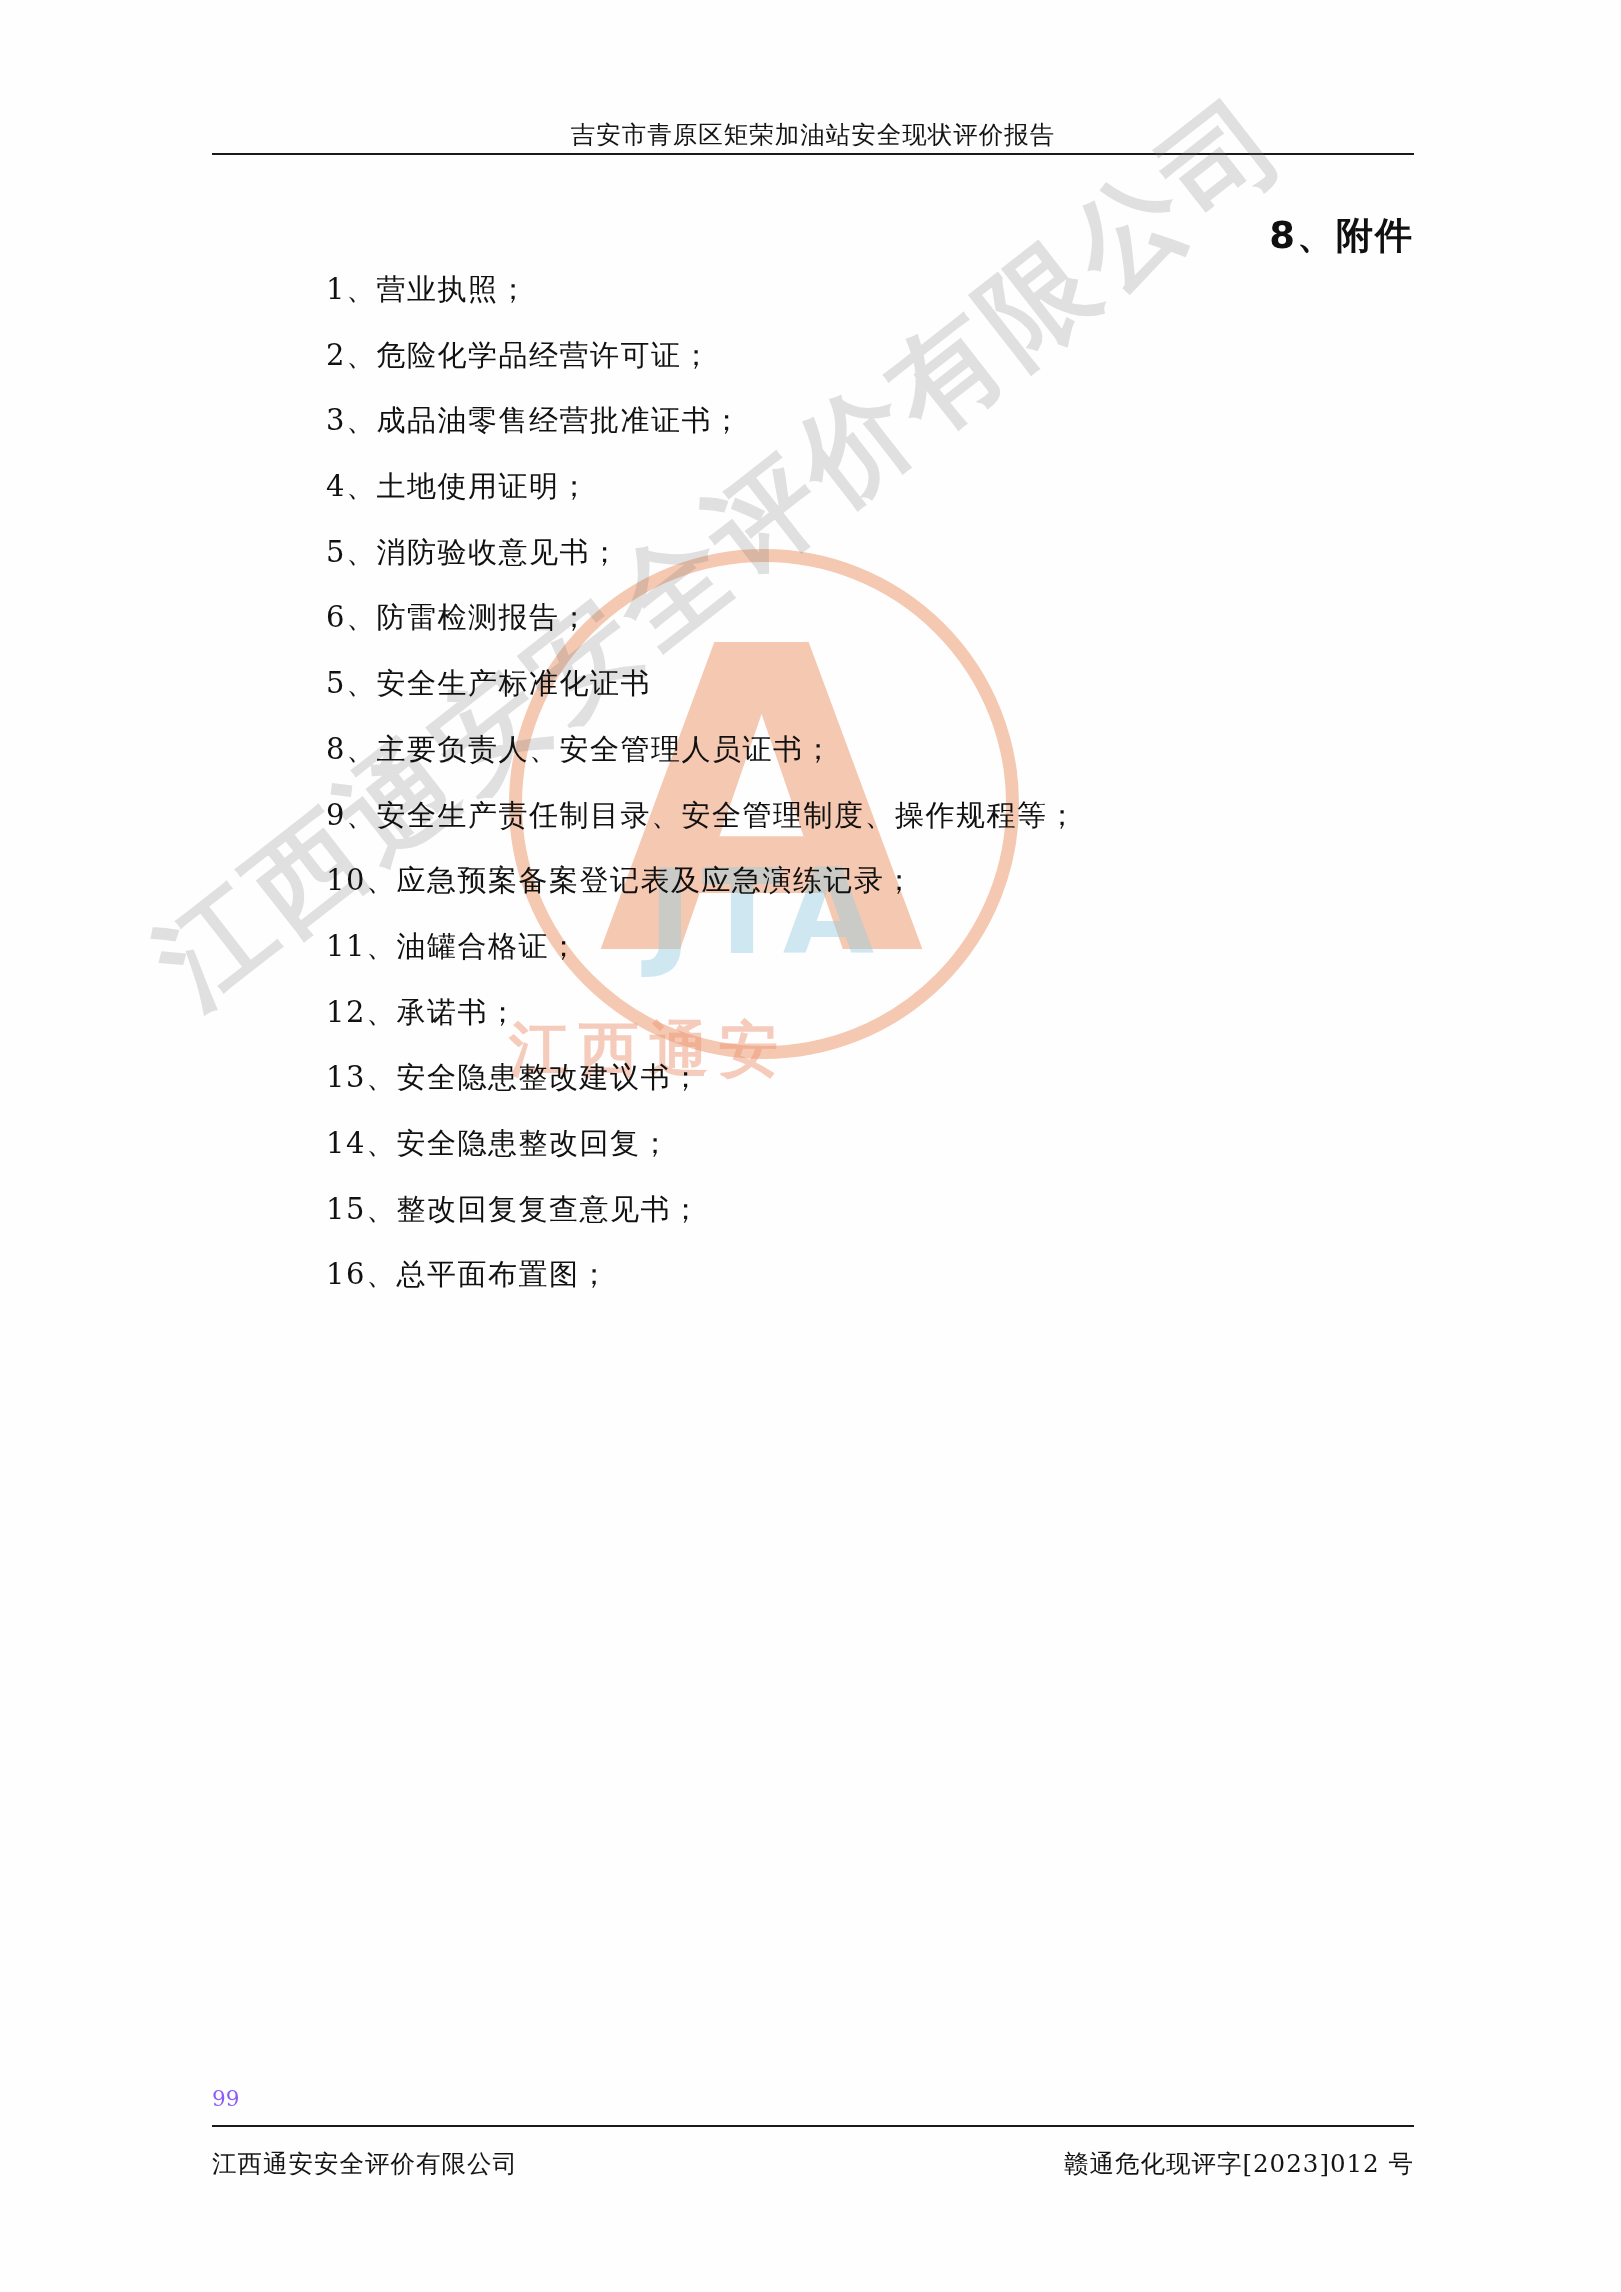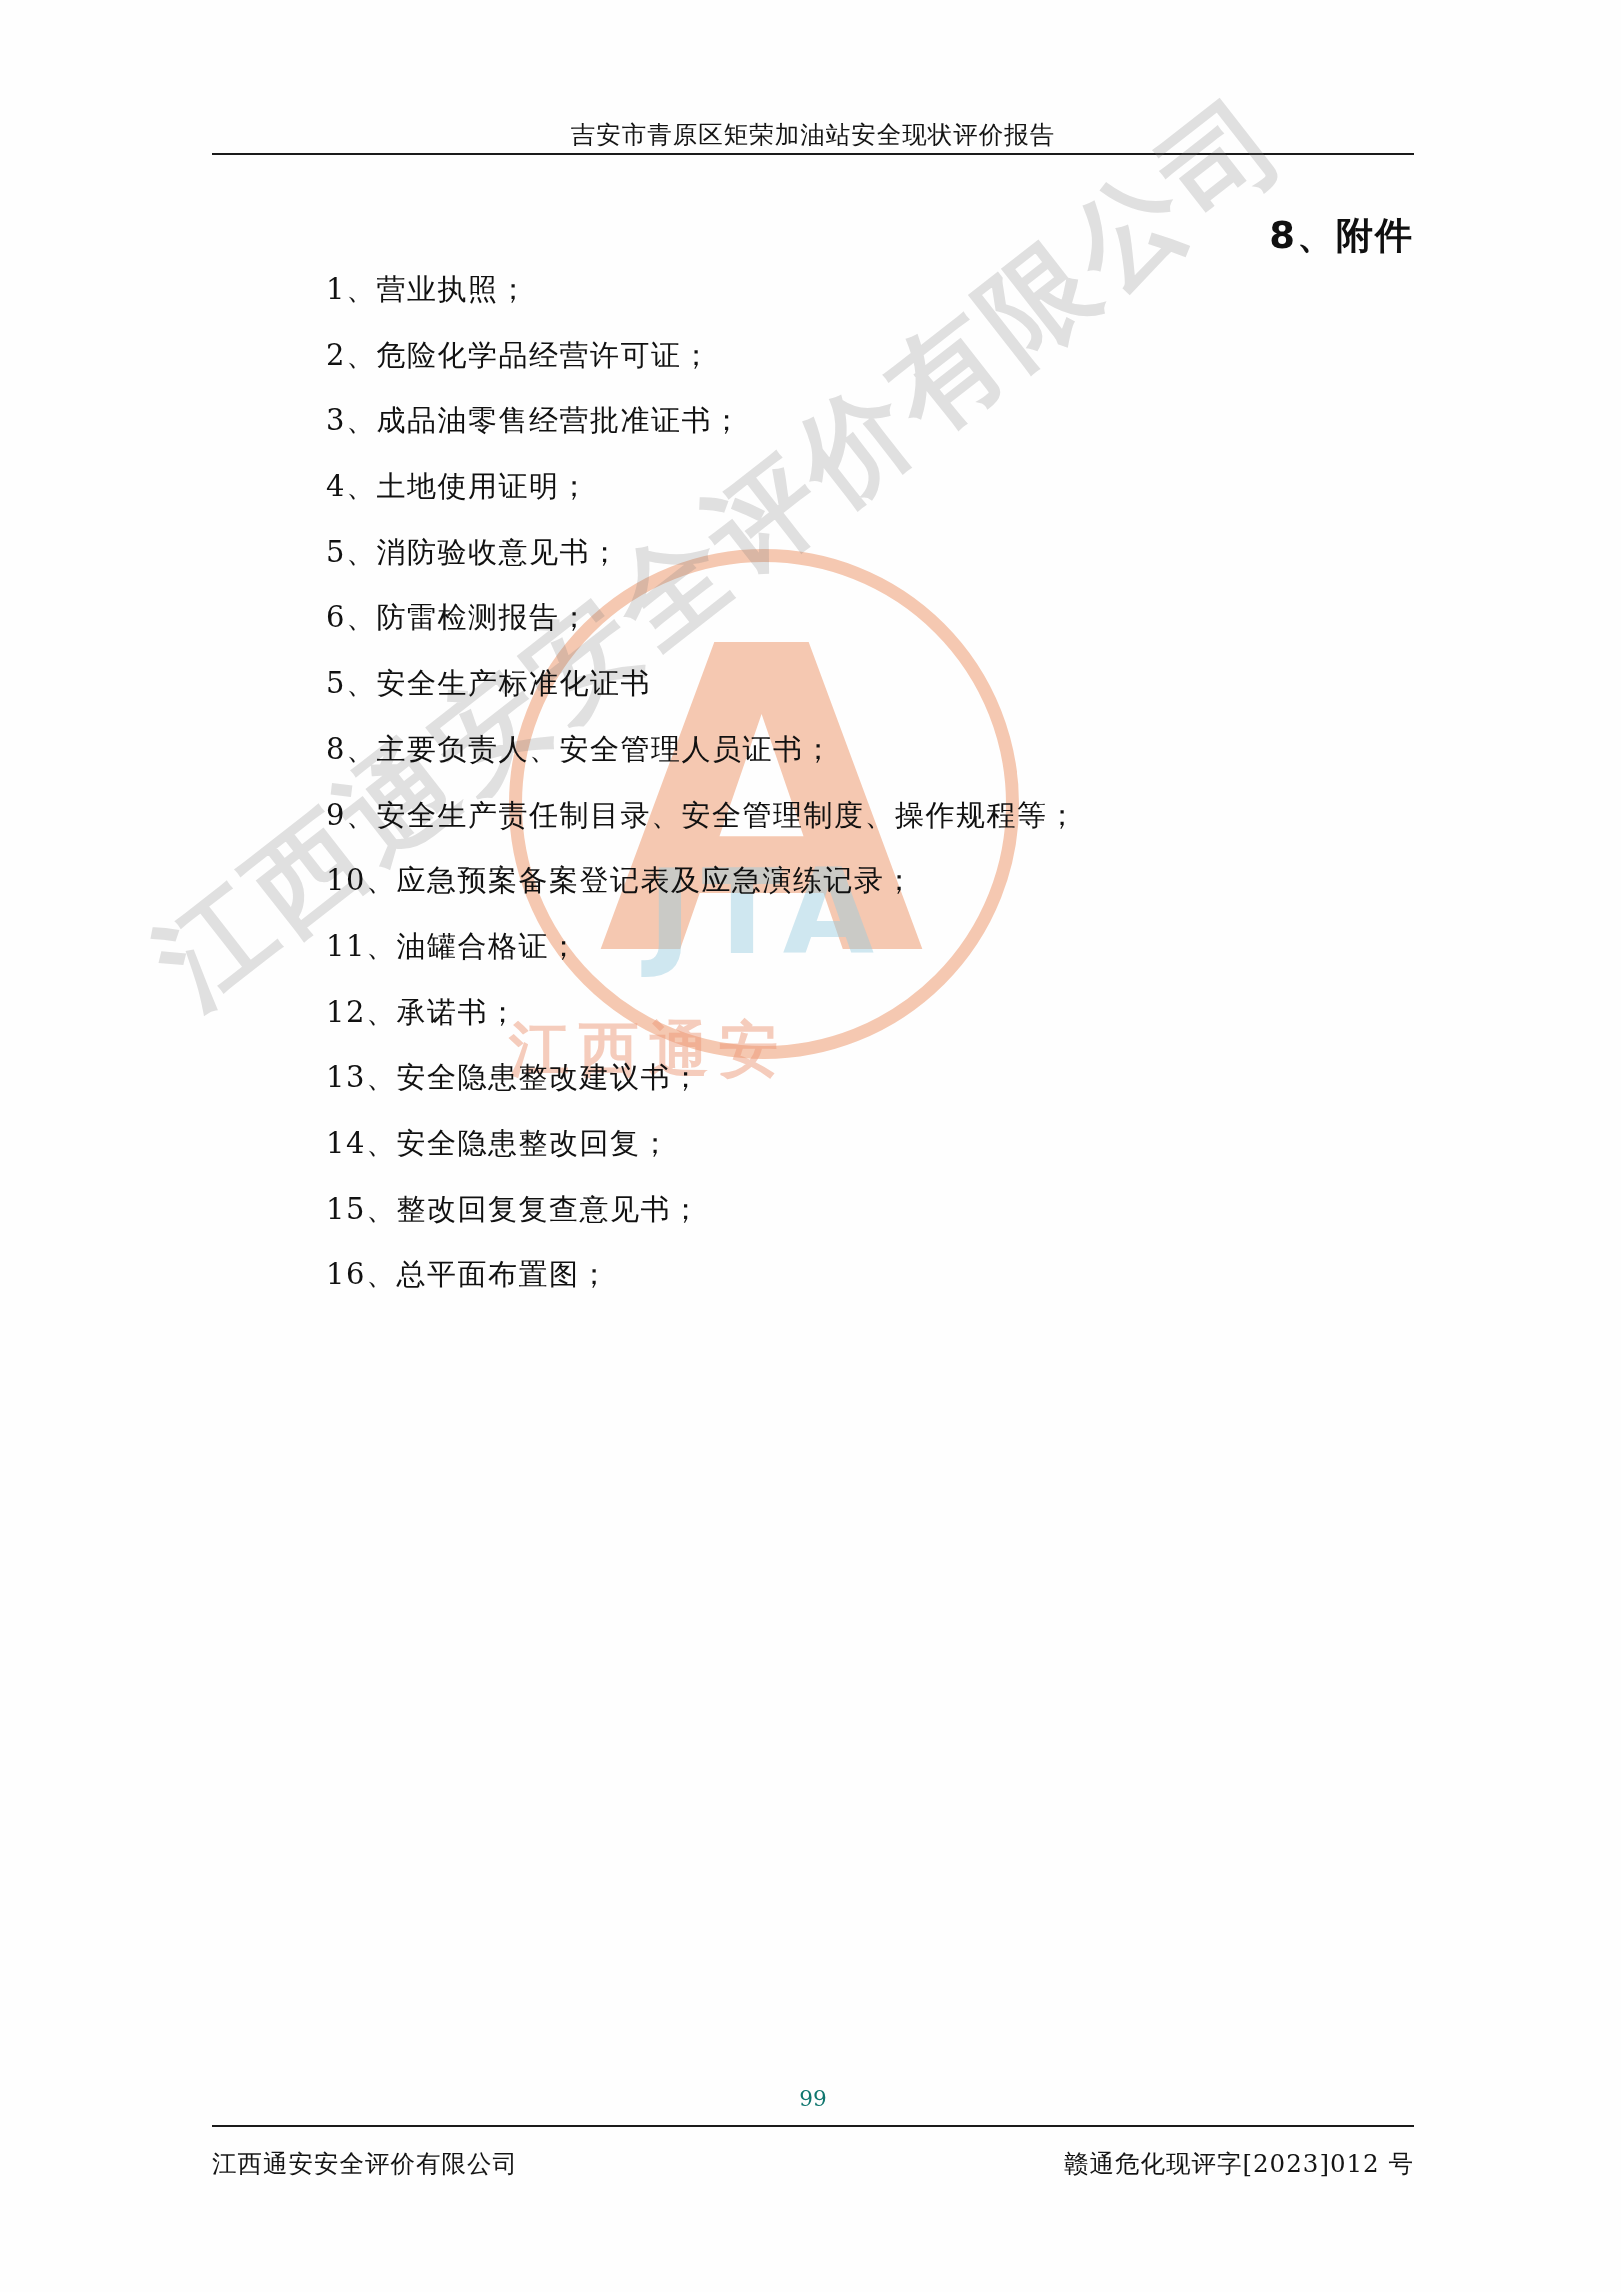--- a/index.html
+++ b/index.html
@@ -143,23 +143,23 @@
     white-space: nowrap;
     font-family: "DejaVu Sans", "Liberation Sans", sans-serif;
   }
 
   
   .page-number {
     position: absolute;
     left: 212px;
     top: 2086px;
     width: 1202px;
-    text-align: center;
+    text-align: left;
     font-size: 21.6px;
-    color: #0f766e;
+    color: #8b5cf6;
     font-family: "DejaVu Serif", "Liberation Serif", serif;
   }
   .footer-rule {
     position: absolute;
     left: 212px;
     top: 2125px;
     width: 1202px;
     height: 0;
     border-top: 2px solid #1a1a1a;
   }

